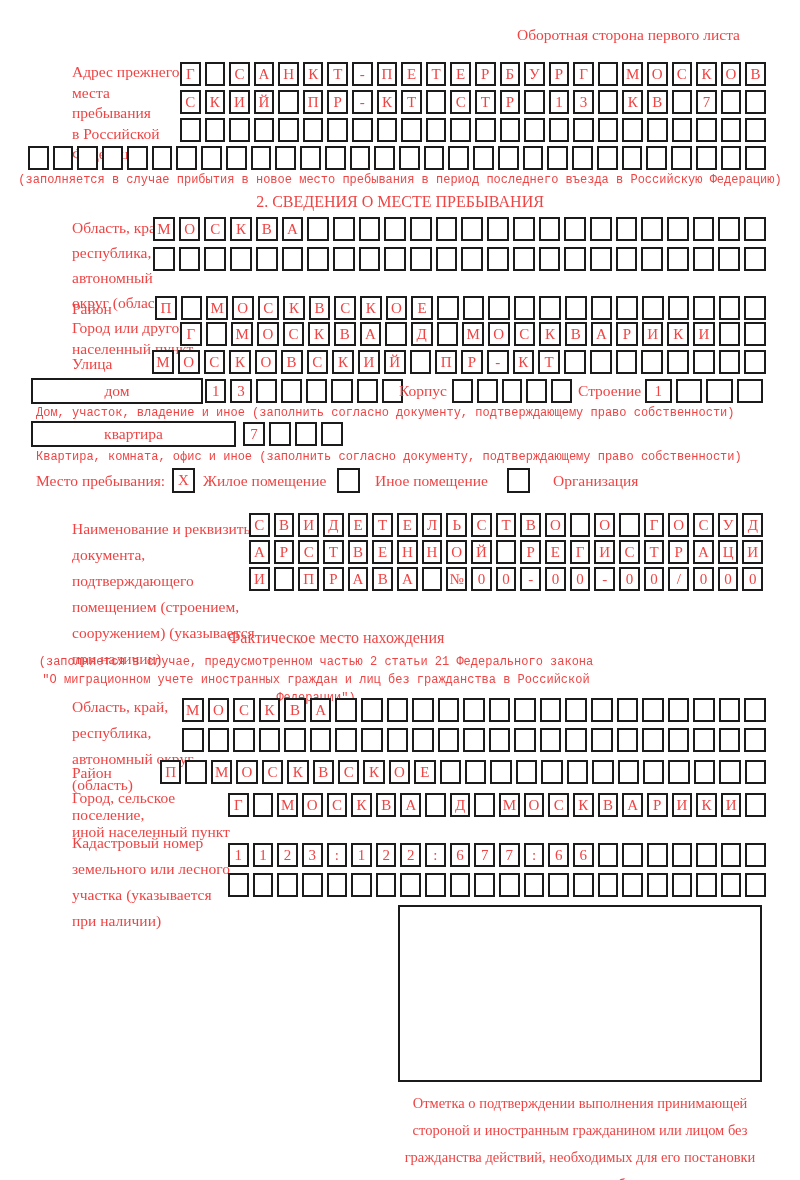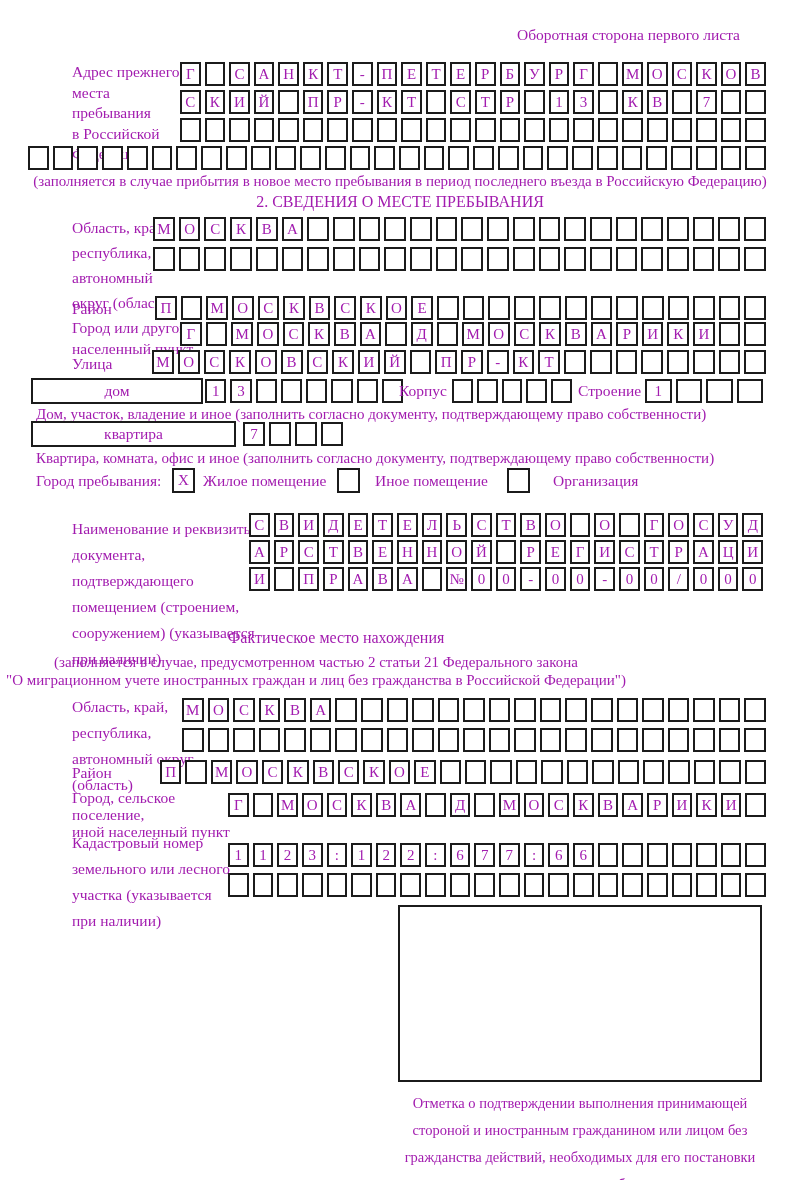--- a/index.html
+++ b/index.html
@@ -1,20 +1,20 @@
 <!DOCTYPE html>
 <html><head>
 <meta charset="utf-8">
 <style>
   html,body{margin:0;padding:0;background:#fff;}
-  .page{position:relative;width:800px;height:1180px;background:#fff;color:#a21caf;
+  .page{position:relative;width:800px;height:1180px;background:#fff;color:#ef4444;
         font-family:"Liberation Serif","DejaVu Serif",serif;overflow:hidden;}
   .abs{position:absolute;}
   .lbl{font-size:15.5px;line-height:22px;}
-  .small{font-size:15px;}
+  .small{font-size:12px;font-family:Liberation Mono, monospace;}
   .center{text-align:center;}
   .bold{font-weight:normal;}
   .cellrow{position:absolute;display:flex;gap:4px;}
   .cell{flex:1;height:24px;box-sizing:border-box;border:2px solid #1b1b1b;background:#fff;
         display:flex;align-items:center;justify-content:center;font-size:15px;overflow:hidden;}
   .wbox{position:absolute;box-sizing:border-box;border:2px solid #1b1b1b;height:26px;
         display:flex;align-items:center;justify-content:center;font-size:15.5px;background:#fff;}
   .checkbox{position:absolute;box-sizing:border-box;border:2px solid #1b1b1b;width:23px;height:25px;
         display:flex;align-items:center;justify-content:center;font-size:15px;background:#fff;}
   .stamp{position:absolute;box-sizing:border-box;border:2px solid #1b1b1b;background:#fff;}
@@ -322,21 +322,21 @@
 
   <div class="wbox" style="left:31px;top:421px;width:205px;">квартира</div>
   <div class="cellrow" style="left:243px;top:422px;width:100px;">
       <span class="cell">7</span>
       <span class="cell"></span>
       <span class="cell"></span>
       <span class="cell"></span>
     </div>
   <div class="abs small" style="left:36px;top:450px;">Квартира, комната, офис и иное (заполнить согласно документу, подтверждающему право собственности)</div>
 
-  <div class="abs lbl" style="left:36px;top:470px;">Город пребывания:</div>
+  <div class="abs lbl" style="left:36px;top:470px;">Место пребывания:</div>
   <div class="checkbox" style="left:172px;top:468px;">X</div>
   <div class="abs lbl" style="left:203px;top:470px;">Жилое помещение</div>
   <div class="checkbox" style="left:337px;top:468px;"></div>
   <div class="abs lbl" style="left:375px;top:470px;">Иное помещение</div>
   <div class="checkbox" style="left:507px;top:468px;"></div>
   <div class="abs lbl" style="left:553px;top:470px;">Организация</div>
 
   <div class="abs" style="left:72px;top:516px;width:185px;font-size:15.5px;line-height:26px;">
       <div>Наименование и реквизиты</div>
       <div>документа, подтверждающего</div>

